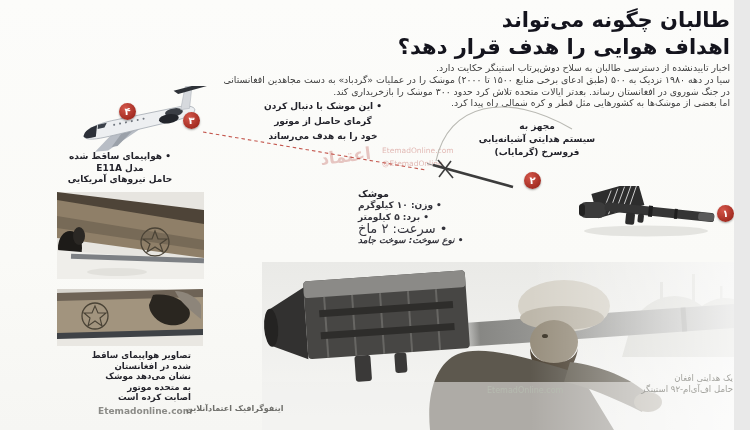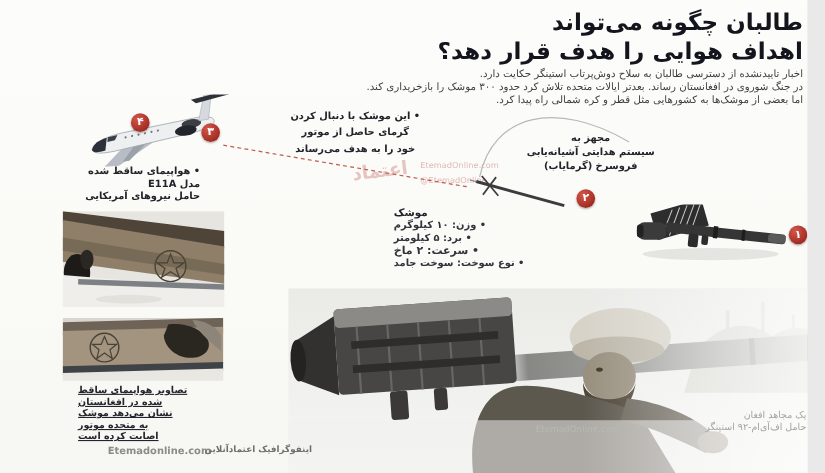--- a/index.html
+++ b/index.html
@@ -37,20 +37,21 @@
 
 <div class="canvas">
 
   <div class="abs rtl" style="top:7px;right:4px;">
     <div class="title-line">طالبان چگونه می‌تواند</div>
     <div class="title-line">اهداف هوایی را هدف قرار دهد؟</div>
   </div>
 
   <div class="abs rtl" style="top:62px;right:4px;">
     <div class="intro-line">اخبار تاییدنشده از دسترسی طالبان به سلاح دوش‌پرتاب استینگر حکایت دارد.</div>
+    <div class="intro-line">سیا در دهه ۱۹۸۰ نزدیک به ۵۰۰ (طبق ادعای برخی منابع ۱۵۰۰ تا ۲۰۰۰) موشک را در عملیات «گردباد» به دست مجاهدین افغانستانی</div>
     <div class="intro-line">در جنگ شوروی در افغانستان رساند. بعدتر ایالات متحده تلاش کرد حدود ۳۰۰ موشک را بازخریداری کند.</div>
     <div class="intro-line">اما بعضی از موشک‌ها به کشورهایی مثل قطر و کره شمالی راه پیدا کرد.</div>
   </div>
 
   <div class="abs" style="left:78px;top:86px;width:140px;height:70px;">
     <svg width="140" height="70" viewBox="0 0 140 70">
       <g transform="rotate(-9 70 35)">
         <polygon points="38,38 13,57 26,58 64,40" fill="#b8bdc5"></polygon>
         <polygon points="46,39 30,55 36,55 56,40" fill="#9ba1a9"></polygon>
         <path d="M4,40 C8,33 20,30 34,29 L100,26 C112,25 118,28 118,31 C118,35 108,38 96,39 L30,44 C16,45 6,45 4,40 Z" fill="#edeff1" stroke="#9fa5ad" stroke-width="0.7"></path>
@@ -67,21 +68,21 @@
         <polygon points="104,29 112,7 119,7 113,29" fill="#d6d9dd" stroke="#a8adb5" stroke-width="0.5"></polygon>
         <polygon points="100,9 133,6 135,9.5 104,13" fill="#2e3238"></polygon>
       </g>
     </svg>
   </div>
 
   <div class="badge" style="left:119px;top:103px;">
     <span>۴</span>
   </div>
 
-  <div class="abs rtl lbl" style="left:58px;top:151px;width:124px;text-align:right;font-size:9px;line-height:11.6px;">
+  <div class="abs rtl lbl" style="left:58px;top:151px;width:124px;text-align:center;font-size:9px;line-height:11.6px;">
     <div>• هواپیمای ساقط شده</div>
     <div>مدل E11A</div>
     <div>حامل نیروهای آمریکایی</div>
   </div>
 
   <div class="badge" style="left:183px;top:112px;">
     <span>۳</span>
   </div>
 
   <div class="abs rtl lbl small-label" style="left:246px;top:99px;width:154px;line-height:15px;">
@@ -97,22 +98,22 @@
   </div>
 
   <div class="badge" style="left:524px;top:172px;">
     <span>۲</span>
   </div>
 
   <div class="abs rtl" style="left:358px;top:187px;width:127px;text-align:left;">
     <div class="lbl" style="font-size:9.5px;line-height:13px;">موشک</div>
     <div style="font-size:9px;line-height:11.6px;color:#33333b;font-weight:bold;">• وزن: ۱۰ کیلوگرم</div>
     <div style="font-size:9px;line-height:11.6px;color:#33333b;font-weight:bold;">• برد: ۵ کیلومتر</div>
-    <div style="font-size:10px;line-height:11.6px;color:#33333b;font-weight:bold;">• سرعت: ۲ ماخ</div>
-    <div style="font-size:9px;line-height:11.6px;color:#33333b;font-weight:bold;">• نوع سوخت: سوخت جامد</div>
+    <div style="font-size:13px;line-height:11.6px;color:#33333b;font-weight:normal;">• سرعت: ۲ ماخ</div>
+    <div style="font-size:9px;line-height:11.6px;color:#33333b;font-weight:bold;font-style:italic;">• نوع سوخت: سوخت جامد</div>
   </div>
 
   <div class="abs" style="left:578px;top:186px;width:148px;height:52px;">
     <svg width="148" height="52" viewBox="0 0 148 52">
       <ellipse cx="68" cy="45" rx="62" ry="5.5" fill="#e4e4e0"></ellipse>
       <g transform="rotate(-16 40 14)">
         <rect x="16" y="1" width="48" height="25" fill="#2d2d2d"></rect>
         <line x1="20" y1="24" x2="36" y2="3" stroke="#cfcfcf" stroke-width="0.9"></line>
         <line x1="27" y1="25" x2="43" y2="3" stroke="#cfcfcf" stroke-width="0.9"></line>
         <line x1="34" y1="25" x2="50" y2="3" stroke="#cfcfcf" stroke-width="0.9"></line>
@@ -160,21 +161,21 @@
       <polygon points="0,12 146,8 146,42 0,46" fill="#a2947e"></polygon>
       <circle cx="38" cy="27" r="13" fill="none" stroke="#4a4336" stroke-width="1.3"></circle>
       <path d="M38,17 L41,24 L49,24 L43,29 L45,37 L38,32 L31,37 L33,29 L27,24 L35,24 Z" fill="none" stroke="#4a4336" stroke-width="1.1"></path>
       <path d="M96,6 C112,4 126,10 132,20 C136,30 126,38 112,36 C100,34 92,24 92,16 Z" fill="#2a2620"></path>
       <path d="M118,2 C128,2 140,8 144,16 L144,30 C136,24 122,12 118,2 Z" fill="#8d857a"></path>
       <polygon points="0,44 146,40 146,48 0,52" fill="#3f4246"></polygon>
       <polygon points="0,50 146,46 146,57 0,57" fill="#e9e7e2"></polygon>
     </svg>
   </div>
 
-  <div class="abs rtl lbl" style="left:71px;top:350px;width:140px;text-align:left;font-size:8.6px;line-height:10.6px;text-decoration:underline;">
+  <div class="abs rtl lbl" style="left:51px;top:350px;width:140px;text-align:right;font-size:8.6px;line-height:10.6px;">
     <div>تصاویر هواپیمای ساقط</div>
     <div>شده در افغانستان</div>
     <div>نشان می‌دهد موشک</div>
     <div>به متحده موتور</div>
     <div>اصابت کرده است</div>
   </div>
 
   <div class="abs" style="left:262px;top:262px;width:488px;height:168px;">
     <svg width="488" height="168" viewBox="0 0 488 168">
       <defs>
@@ -229,21 +230,21 @@
       <ellipse cx="283" cy="74" rx="3" ry="2" fill="#3c3528"></ellipse>
       <path d="M196,92 C220,82 268,96 318,112 L352,168 L168,168 C164,128 176,100 196,92 Z" fill="#5d584e"></path>
       <path d="M308,100 C340,104 368,116 386,132 L380,150 C352,136 324,124 302,120 Z" fill="#6a655a"></path>
       <ellipse cx="386" cy="140" rx="14" ry="10" fill="#8a8272"></ellipse>
       <rect x="0" y="120" width="488" height="48" fill="#f1f1ee" opacity="0.55"></rect>
       <rect width="488" height="168" fill="url(#fadeG)"></rect>
     </svg>
   </div>
 
   <div class="abs rtl caption-gray" style="left:598px;top:373px;width:135px;text-align:right;font-size:8.6px;line-height:11px;">
-    <div>یک مجاهد افغان</div>
+    <div>یک هدایتی افغان</div>
     <div>حامل اف‌آی‌ام-۹۲ استینگر</div>
   </div>
 
   <div class="abs" style="left:487px;top:386px;font-size:8px;color:#b7bdb1;opacity:.85;">EtemadOnline.com</div>
 
   <div class="abs pink" style="left:320px;top:146px;font-size:17px;font-weight:bold;transform:rotate(-7deg);opacity:.65;">اعتماد</div>
   <div class="abs pink" style="left:382px;top:146px;font-size:7.5px;opacity:.8;">EtemadOnline.com</div>
   <div class="abs pink" style="left:382px;top:159px;font-size:7.5px;opacity:.8;">@EtemadOnline</div>
 
   <svg class="abs" style="left:0;top:0;pointer-events:none;" width="750" height="430" viewBox="0 0 750 430">

